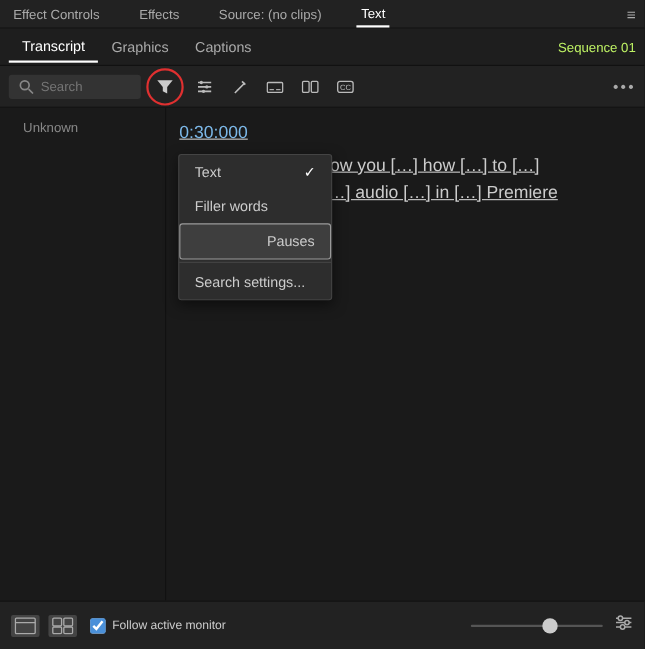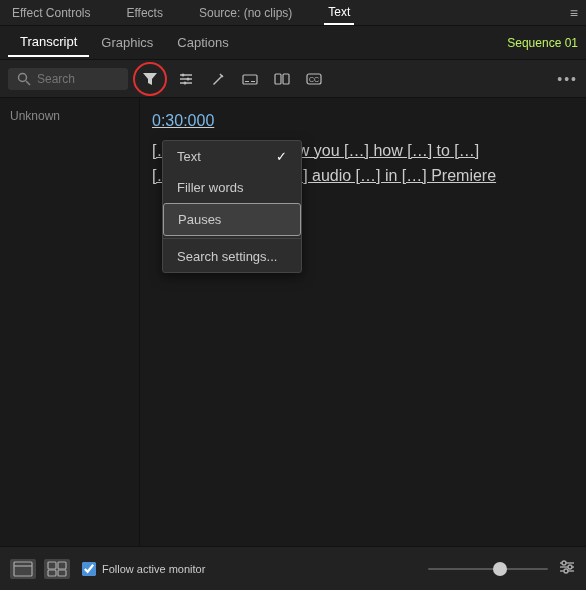--- a/index.html
+++ b/index.html
@@ -142,20 +142,21 @@
     .content-area {
       display: flex;
       height: calc(590px - 26px - 34px - 38px - 44px);
       background: #1a1a1a;
       position: relative;
     }
     .transcript-col {
       width: 140px;
       padding: 10px 10px;
       border-right: 1px solid #111;
+      margin-left: 11px;
     }
     .speaker-label {
       color: #888;
       font-size: 12px;
     }
     .transcript-text {
       flex: 1;
       padding: 10px 12px;
       color: #ccc;
       font-size: 16px;
@@ -186,20 +187,21 @@
       cursor: pointer;
       font-size: 13px;
       color: #ccc;
       gap: 8px;
       position: relative;
     }
     .dropdown-item.highlighted {
       background: #3e3e3e;
       border: 1px solid #888;
       border-radius: 2px;
+      justify-content: flex-end;
     }
     .dropdown-item .checkmark {
       color: #fff;
       margin-left: auto;
       font-size: 13px;
     }
     .dropdown-divider {
       height: 1px;
       background: #444;
       margin: 2px 0;

